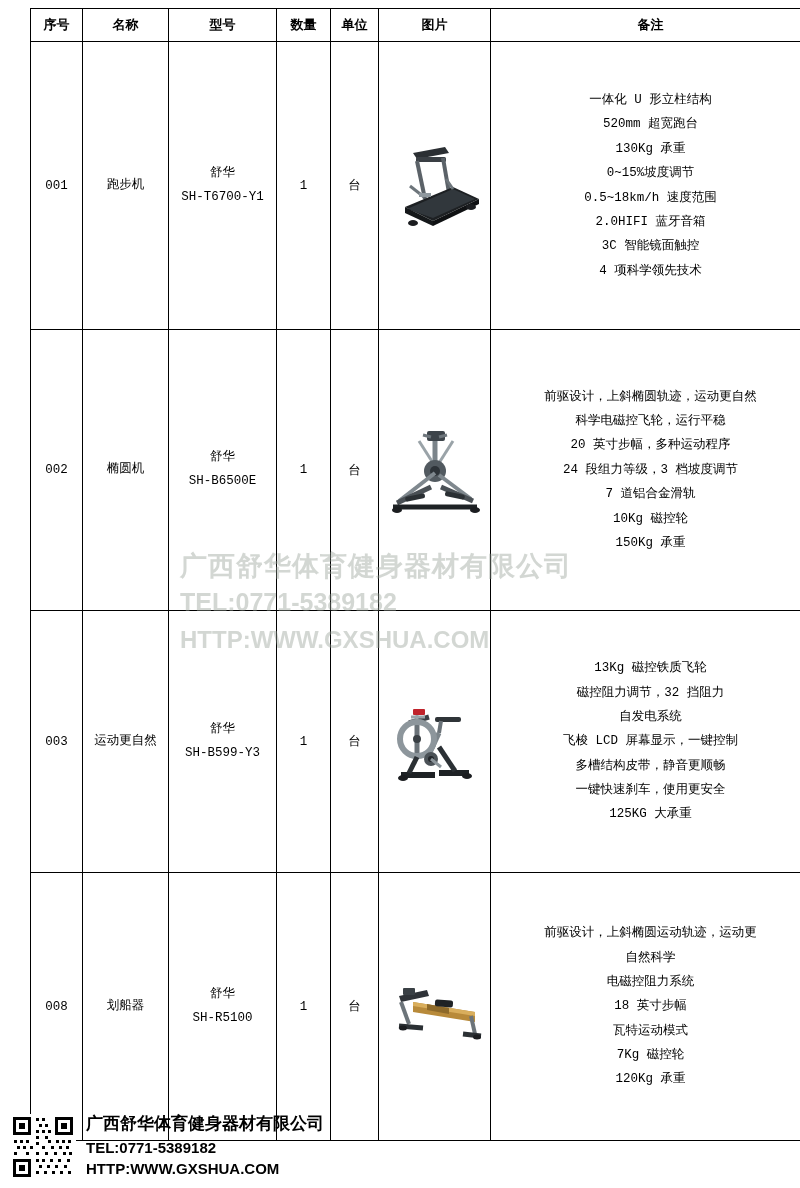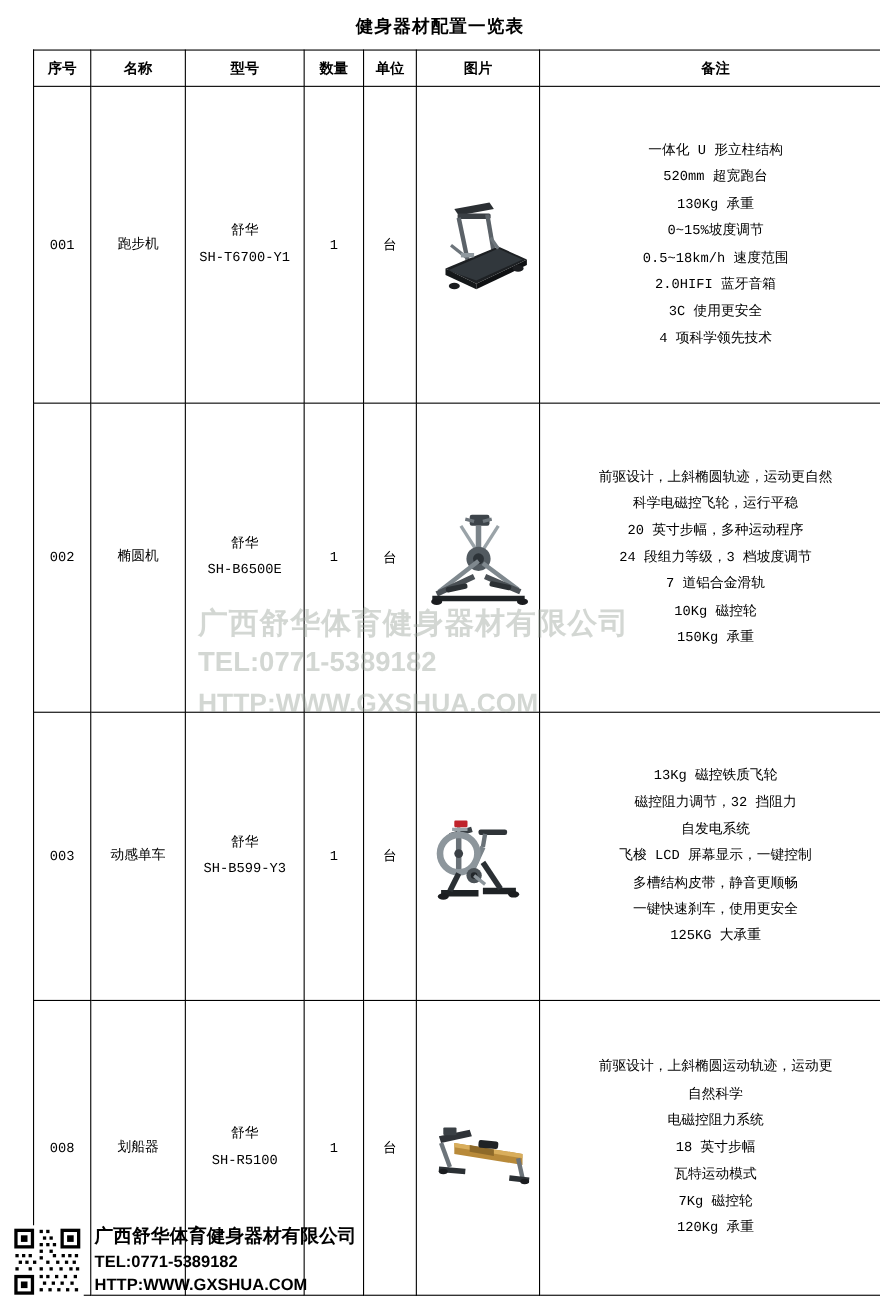--- a/index.html
+++ b/index.html
@@ -142,21 +142,20 @@
   .footer-text .f3 {
     font-size: 15px;
     font-weight: bold;
   }
 </style>
 </head>
 <body>
 
 <div class="page">
 
-  <div class="doc-title">健身器材配置一览表</div>
 
   <div class="watermark">
     <div class="w1">广西舒华体育健身器材有限公司</div>
     <div class="w2">TEL:0771-5389182</div>
     <div class="w3">HTTP:WWW.GXSHUA.COM</div>
   </div>
 
   <table class="spec">
     <colgroup>
       <col class="col-no">
@@ -208,21 +207,21 @@
             </g>
           </svg>
         </td>
         <td class="remark">
           <div>一体化 U 形立柱结构</div>
           <div>520mm 超宽跑台</div>
           <div>130Kg 承重</div>
           <div>0~15%坡度调节</div>
           <div>0.5~18km/h 速度范围</div>
           <div>2.0HIFI 蓝牙音箱</div>
-          <div>3C 使用更安全</div>
+          <div>3C 智能镜面触控</div>
           <div>4 项科学领先技术</div>
         </td>
       </tr>
 
       <tr style="height:281px;">
         <td>002</td>
         <td class="name">椭圆机</td>
         <td class="model">
           <span class="m-line">舒华</span>
           <span class="m-line">SH-B6500E</span>
@@ -258,21 +257,21 @@
           <div>20 英寸步幅，多种运动程序</div>
           <div>24 段组力等级，3 档坡度调节</div>
           <div>7 道铝合金滑轨</div>
           <div>10Kg 磁控轮</div>
           <div>150Kg 承重</div>
         </td>
       </tr>
 
       <tr style="height:262px;">
         <td>003</td>
-        <td class="name">动感单车</td>
+        <td class="name">运动更自然</td>
         <td class="model">
           <span class="m-line">舒华</span>
           <span class="m-line">SH-B599-Y3</span>
         </td>
         <td>1</td>
         <td>台</td>
         <td class="imgcell">
           <svg class="prod" viewBox="0 0 104 110">
             <g>
               <rect x="52" y="30" width="26" height="5" rx="2" fill="#2f3438"></rect>

